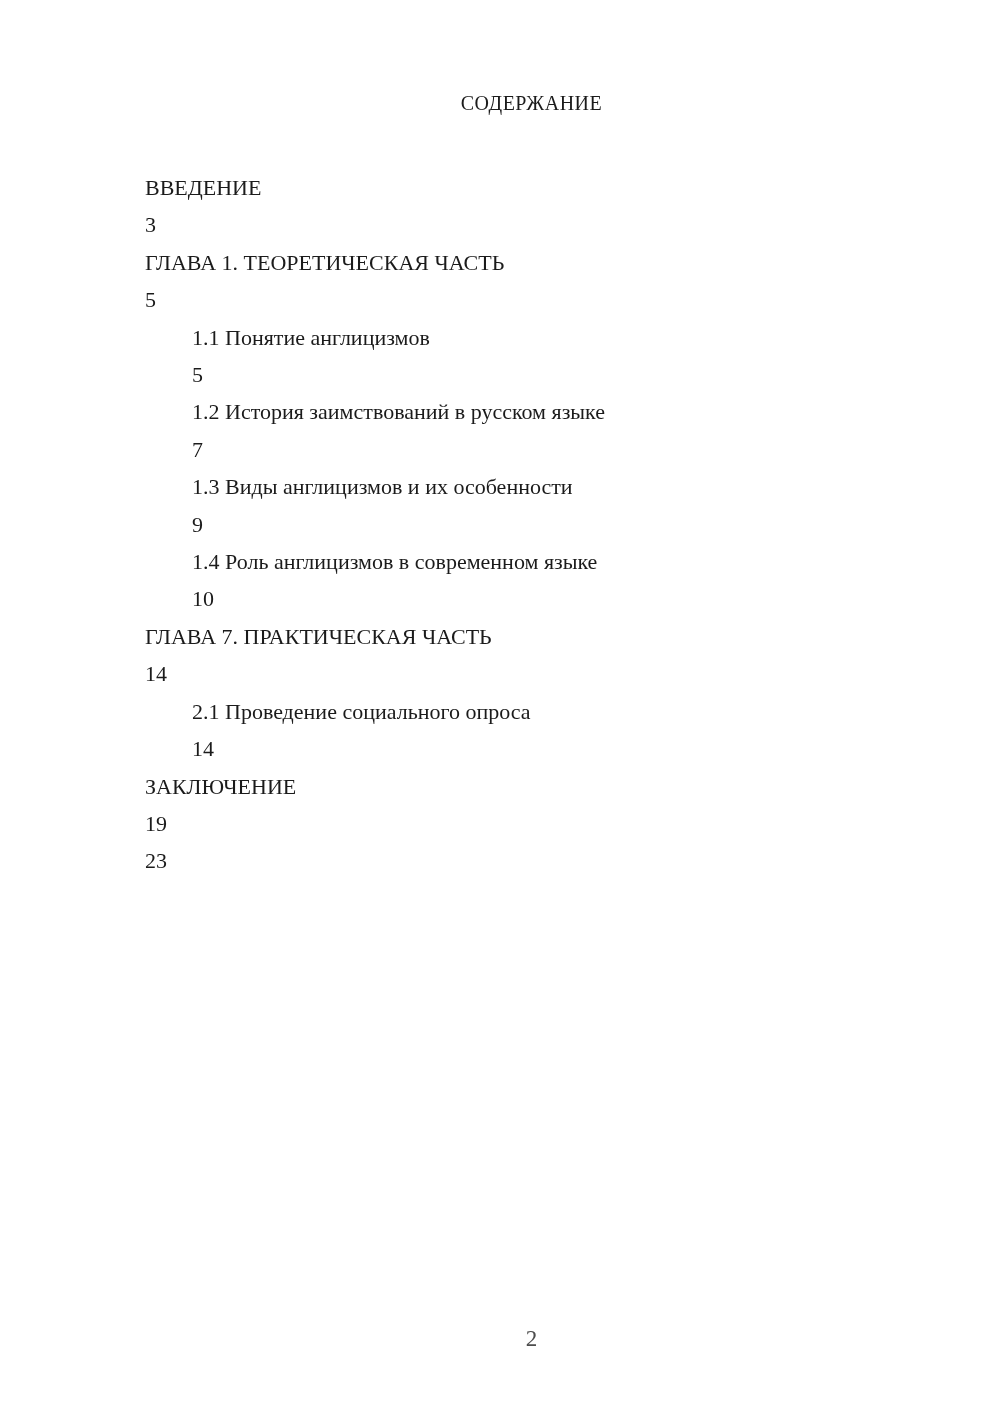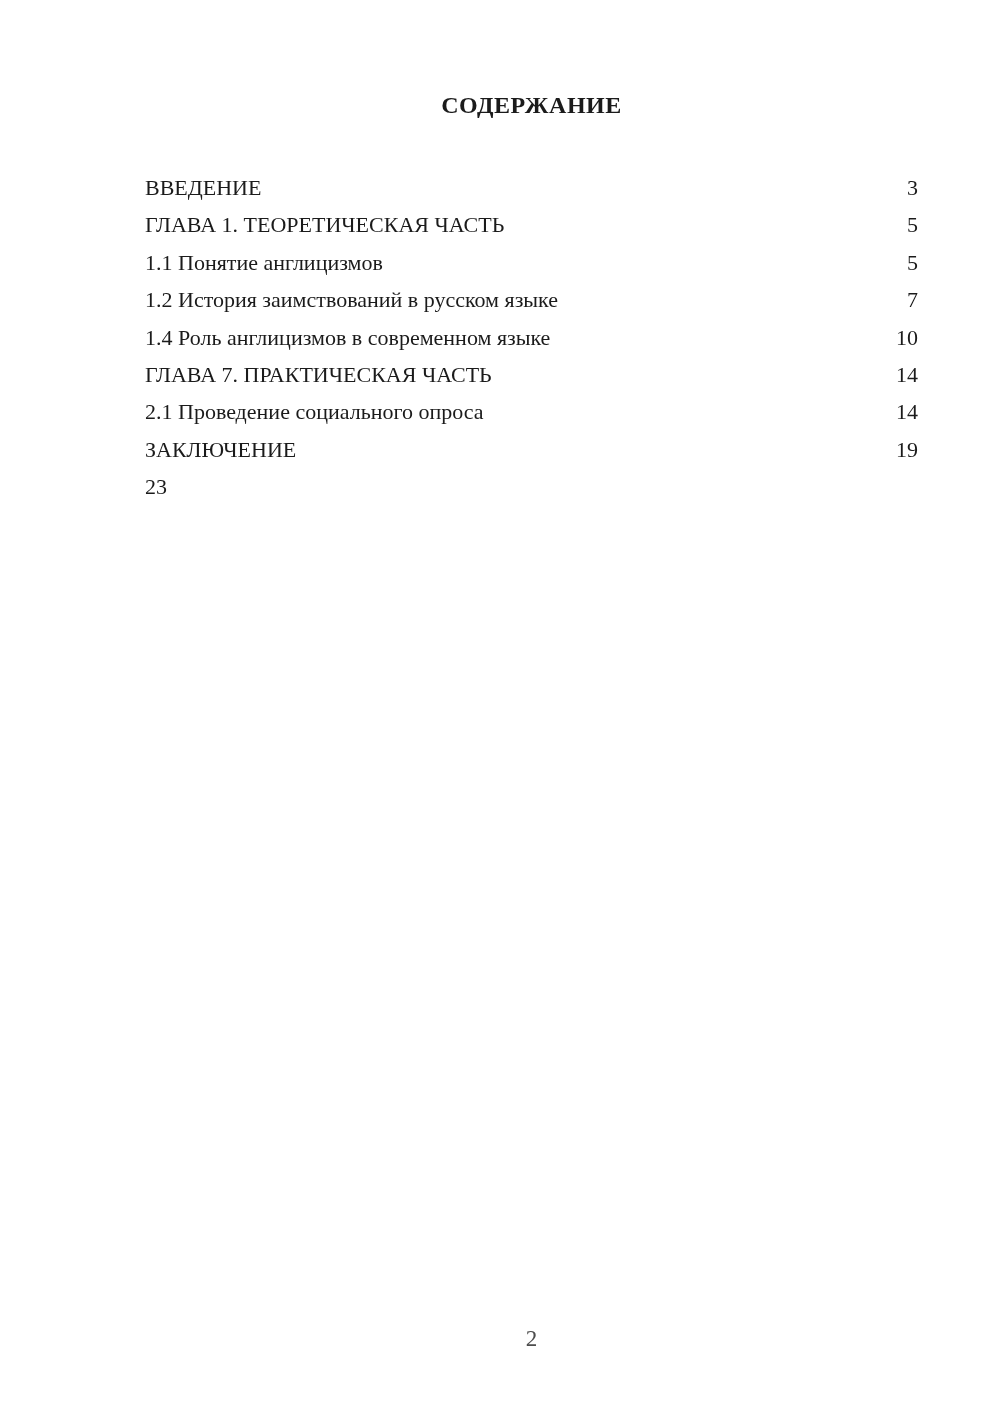--- a/index.html
+++ b/index.html
@@ -15,39 +15,41 @@
     font-family: "Liberation Serif", "DejaVu Serif", serif;
     color: #1b1b1b;
     overflow: hidden;
   }
   .doc-title {
     position: absolute;
     top: 92px;
     left: 145px;
     right: 82px;
     text-align: center;
-    font-size: 24px;
-    font-weight: 700;
+    font-size: 20px;
+    font-weight: 400;
     letter-spacing: 0.5px;
   }
   .toc-list {
     position: absolute;
     top: 169px;
     left: 145px;
     right: 82px;
   }
   .toc-row {
     display: flex;
     justify-content: space-between;
     align-items: baseline;
     font-size: 22px;
     line-height: 37.4px;
     white-space: nowrap;
+    flex-direction: column;
   }
   .toc-row.sub .toc-label {
+    margin-left: 47px;
   }
   .toc-label {
     flex: 0 1 auto;
     overflow: hidden;
   }
   .toc-page {
     flex: 0 0 auto;
     text-align: right;
   }
   .page-footer {
@@ -78,20 +80,24 @@
       </div>
       <div class="toc-row sub">
         <span class="toc-label">1.1 Понятие англицизмов</span>
         <span class="toc-page">5</span>
       </div>
       <div class="toc-row sub">
         <span class="toc-label">1.2 История заимствований в русском языке</span>
         <span class="toc-page">7</span>
       </div>
       <div class="toc-row sub">
+        <span class="toc-label">1.3 Виды англицизмов и их особенности</span>
+        <span class="toc-page">9</span>
+      </div>
+      <div class="toc-row sub">
         <span class="toc-label">1.4 Роль англицизмов в современном языке</span>
         <span class="toc-page">10</span>
       </div>
       <div class="toc-row">
         <span class="toc-label">ГЛАВА 7. ПРАКТИЧЕСКАЯ ЧАСТЬ</span>
         <span class="toc-page">14</span>
       </div>
       <div class="toc-row sub">
         <span class="toc-label">2.1 Проведение социального опроса</span>
         <span class="toc-page">14</span>

